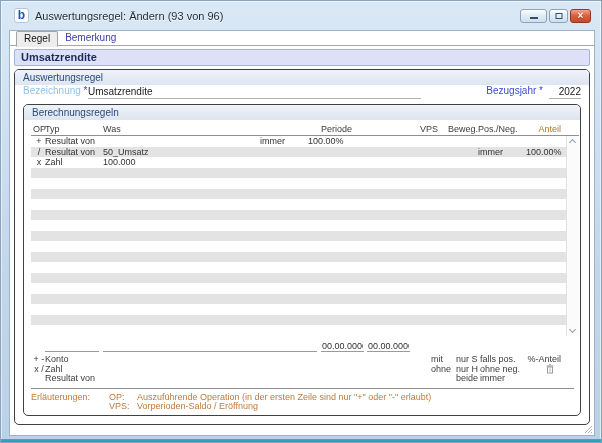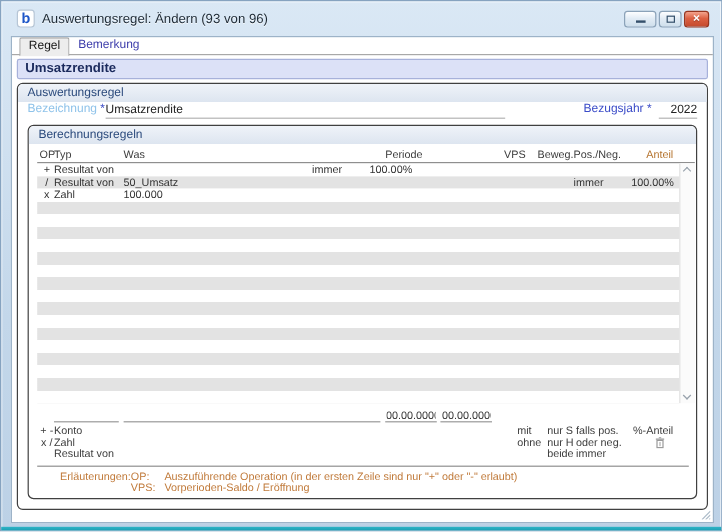--- a/index.html
+++ b/index.html
@@ -93,21 +93,21 @@
   .legend-line { height: 9.5px; line-height: 9.5px; }
   .lg-vps { padding-left: 11px; }
   .lg-beweg { padding-left: 8px; }
   .lg-posneg { padding-left: 2px; }
   .trash-cell { display: flex; justify-content: flex-end; padding-right: 12px; align-items: center; }
 
   .sep { margin: 4px 6px 0 7px; border-top: 1px solid #8f8f8f; }
 
   .notes { margin: 4px 6px 0 7px; font-size: 9px; color: #c07a3a; }
   .note-line { display: flex; line-height: 9.5px; height: 9.5px; white-space: nowrap; }
-  .note-title { width: 78px; flex: none; text-align: right; }
+  .note-title { width: 78px; flex: none; }
   .note-key { width: 28px; flex: none; }
 
   .grip { position: absolute; right: 2px; bottom: 2px; width: 9px; height: 9px; }
 </style>
 </head>
 <body>
 
 <div class="window">
   <div class="titlebar">
     <div class="app-icon">b</div>
@@ -229,21 +229,21 @@
             </div>
             <div class="legend-line">
               <span class="c c-op">x /</span>
               <span class="c c-typ">Zahl</span>
               <span class="c c-was"></span>
               <span class="c c-p1"></span>
               <span class="c c-p2"></span>
               <span class="c c-gap"></span>
               <span class="c c-vps lg-vps">ohne</span>
               <span class="c c-beweg lg-beweg">nur H</span>
-              <span class="c c-posneg lg-posneg">oder neg.</span>
+              <span class="c c-posneg lg-posneg">ohne neg.</span>
               <span class="c c-anteil trash-cell">
                 <svg width="8" height="10" viewBox="0 0 8 10">
                   <line x1="3" y1="0.8" x2="5" y2="0.8" stroke="#9a9a9a" stroke-width="1"></line>
                   <line x1="0.5" y1="2" x2="7.5" y2="2" stroke="#9a9a9a" stroke-width="1"></line>
                   <rect x="1.5" y="3" width="5" height="6" fill="none" stroke="#9a9a9a" stroke-width="1"></rect>
                   <line x1="4" y1="4.3" x2="4" y2="7.8" stroke="#9a9a9a" stroke-width="0.8"></line>
                 </svg>
               </span>
             </div>
             <div class="legend-line">

